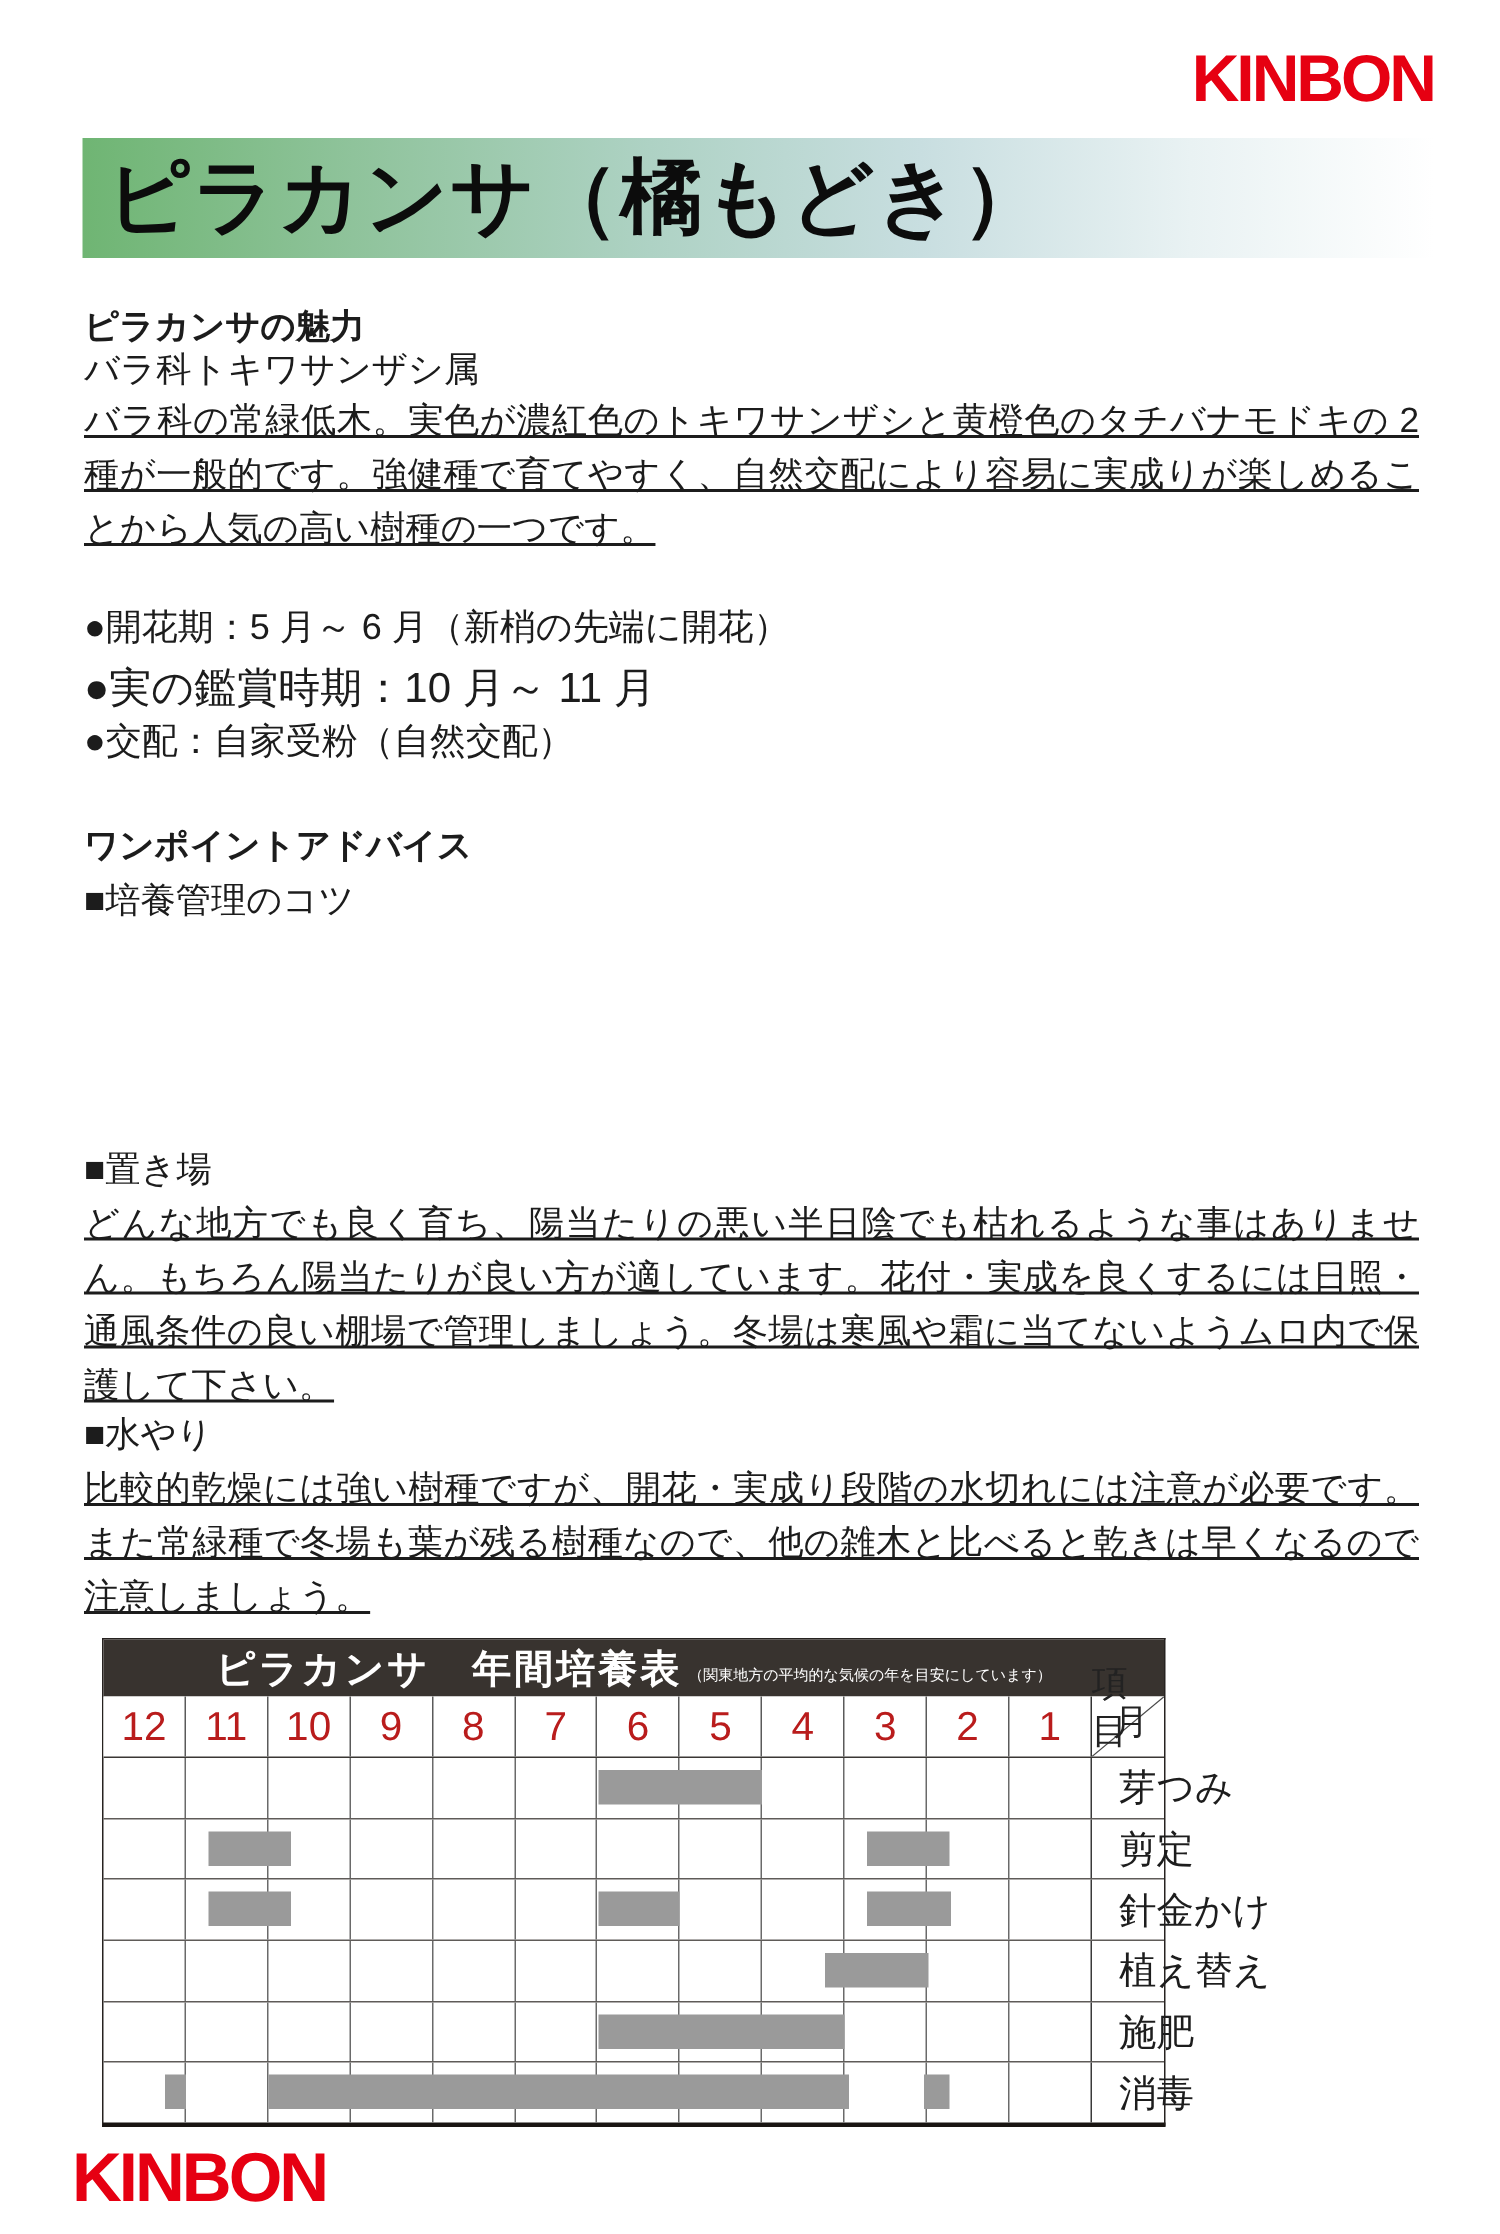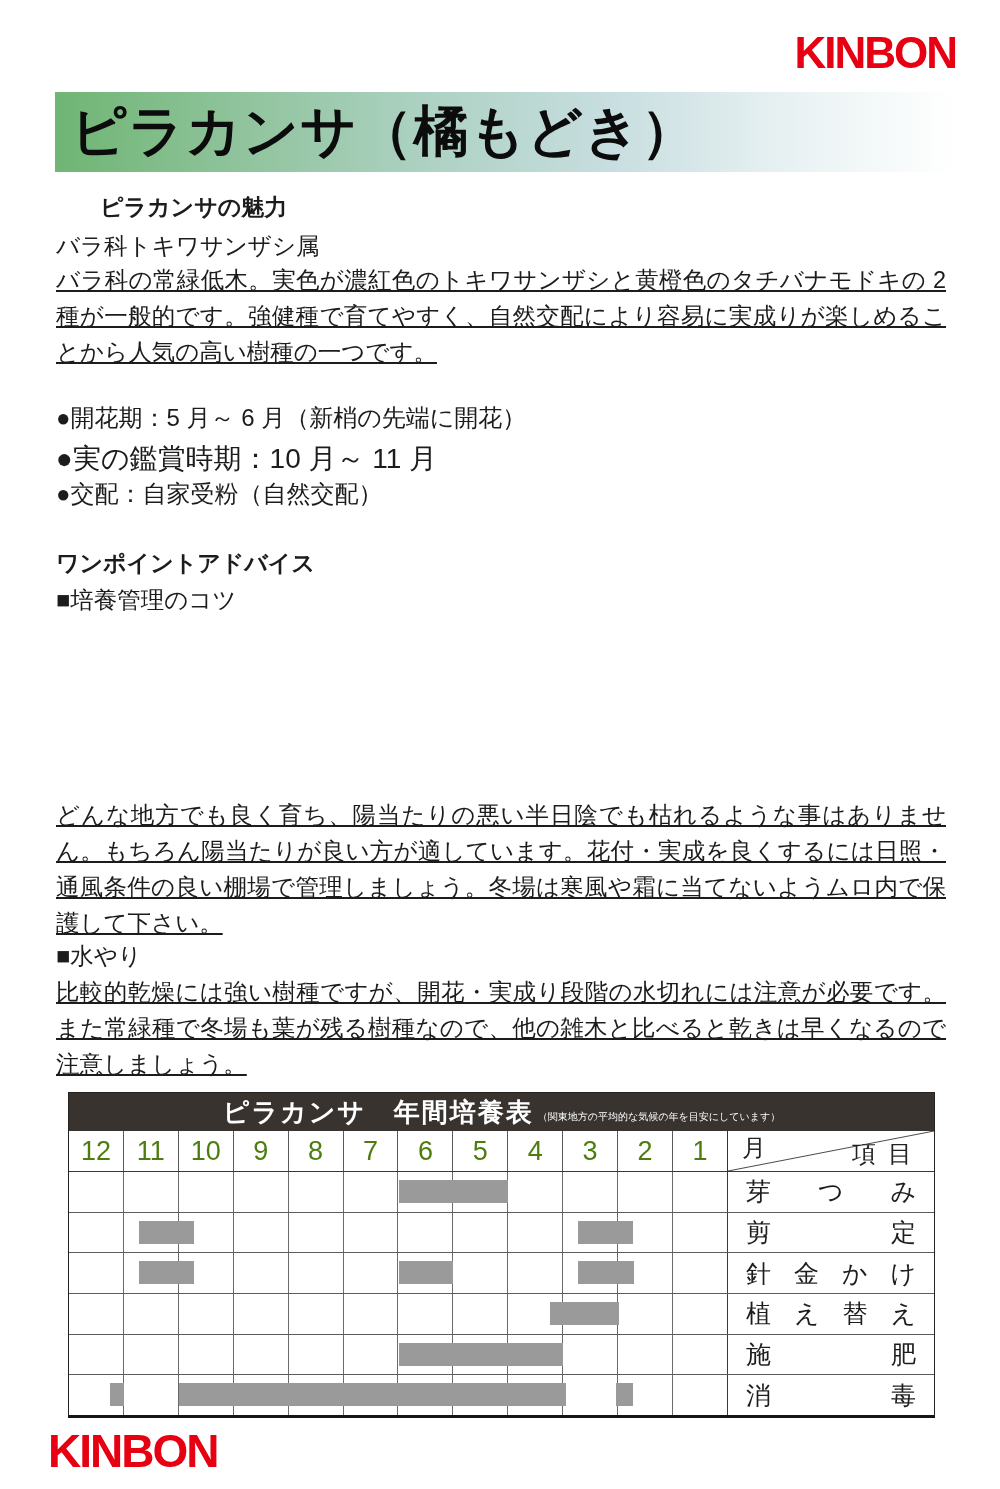--- a/index.html
+++ b/index.html
@@ -16,30 +16,30 @@
   .banner-text{
     font-family:"Liberation Serif","DejaVu Serif",serif;font-weight:700;
     font-size:55px;color:#0c0c0c;padding-left:16px;letter-spacing:1px;white-space:nowrap;
   }
   
   .h-bold{position:absolute;left:56px;width:890px;font-size:23px;font-weight:bold;margin:0;}
   .t-line{position:absolute;left:56px;width:890px;font-size:23.5px;margin:0;}
   .para{position:absolute;left:56px;width:890px;font-size:23.5px;line-height:36px;
         text-align:justify;margin:0;text-decoration:underline;}
   
-  .cal{position:absolute;left:68px;top:1092px;width:867px;box-sizing:border-box;
+  .cal{position:absolute;left:68px;top:1092px;width:709px;box-sizing:border-box;
        border:1px solid #262220;border-bottom:3px solid #191512;}
   .cal-title{height:38px;display:flex;align-items:center;justify-content:center;color:#ffffff;}
   .cal-title-main{font-family:"Liberation Serif","DejaVu Serif",serif;font-weight:bold;
                   font-size:26px;letter-spacing:2px;white-space:pre;}
   .cal-title-note{font-size:10px;margin-left:4px;margin-top:9px;letter-spacing:0;}
   .cal-months{display:flex;height:40px;border-bottom:1px solid #3a3734;background:#fff;}
   .cal-mcell{flex:0 0 54.92px;box-sizing:border-box;border-right:1px solid #5a5a5a;
              display:flex;align-items:center;justify-content:center;
-             font-size:27px;color:#4d7c0f;}
+             font-size:27px;color:#b91c1c;}
   .cal-mcell:nth-child(12){border-right:1px solid #333;}
   .cal-corner{position:relative;flex:1 1 auto;box-sizing:border-box;
               font-family:"Liberation Serif","DejaVu Serif",serif;font-size:24px;color:#222;}
   .cal-corner svg{position:absolute;left:0;top:0;width:100%;height:100%;}
   .corner-month{position:absolute;left:14px;top:1px;}
   .corner-item{position:absolute;right:10px;bottom:1px;letter-spacing:12px;}
   .cal-row{display:flex;height:39.7px;border-top:1px solid #5f5b58;}
   .cal-row:first-child{border-top:none;}
   .cal-rowmonths{position:relative;flex:0 0 659px;display:flex;}
   .cal-rcell{flex:0 0 54.92px;box-sizing:border-box;border-right:1px solid #6a6a6a;}
@@ -53,32 +53,33 @@
 <body>
 
 <div class="page">
 
   <div class="logo logo-top" style="color: rgb(230, 0, 18);">KINBON</div>
 
   <div class="banner" style="background: linear-gradient(90deg, rgb(111, 181, 115) 0%, rgb(143, 195, 155) 20%, rgb(174, 210, 196) 42%, rgb(200, 222, 224) 62%, rgb(233, 242, 243) 82%, rgb(255, 255, 255) 100%);">
     <span class="banner-text">ピラカンサ（橘もどき）</span>
   </div>
 
-  <h2 class="h-bold" style="top:192px;margin-left:44px;">ピラカンサの魅力</h2>
+  <h2 class="h-bold" style="top:202px;">ピラカンサの魅力</h2>
   <div class="t-line" style="top:230px;">バラ科トキワサンザシ属</div>
   <p class="para" style="top:262px;">バラ科の常緑低木。実色が濃紅色のトキワサンザシと黄橙色のタチバナモドキの 2 種が一般的です。強健種で育てやすく、自然交配により容易に実成りが楽しめることから人気の高い樹種の一つです。</p>
 
   <div class="t-line" style="top:402px;font-size:24px;">●開花期：5 月～ 6 月（新梢の先端に開花）</div>
   <div class="t-line" style="top:440px;font-size:28px;">●実の鑑賞時期：10 月～ 11 月</div>
   <div class="t-line" style="top:478px;font-size:24px;">●交配：自家受粉（自然交配）</div>
 
   <h2 class="h-bold" style="top:548px;">ワンポイントアドバイス</h2>
 
   <div class="t-line" style="top:584px;">■培養管理のコツ</div>
 
+  <div class="t-line" style="top:763px;">■置き場</div>
   <p class="para" style="top:797px;">どんな地方でも良く育ち、陽当たりの悪い半日陰でも枯れるような事はありません。もちろん陽当たりが良い方が適しています。花付・実成を良くするには日照・通風条件の良い棚場で管理しましょう。冬場は寒風や霜に当てないようムロ内で保護して下さい。</p>
 
   <div class="t-line" style="top:940px;">■水やり</div>
   <p class="para" style="top:974px;">比較的乾燥には強い樹種ですが、開花・実成り段階の水切れには注意が必要です。また常緑種で冬場も葉が残る樹種なので、他の雑木と比べると乾きは早くなるので注意しましょう。</p>
 
   <div class="cal">
     <div class="cal-title" style="background: rgb(56, 51, 47);">
       <span class="cal-title-main">ピラカンサ　年間培養表</span>
       <span class="cal-title-note">（関東地方の平均的な気候の年を目安にしています）</span>
     </div>

